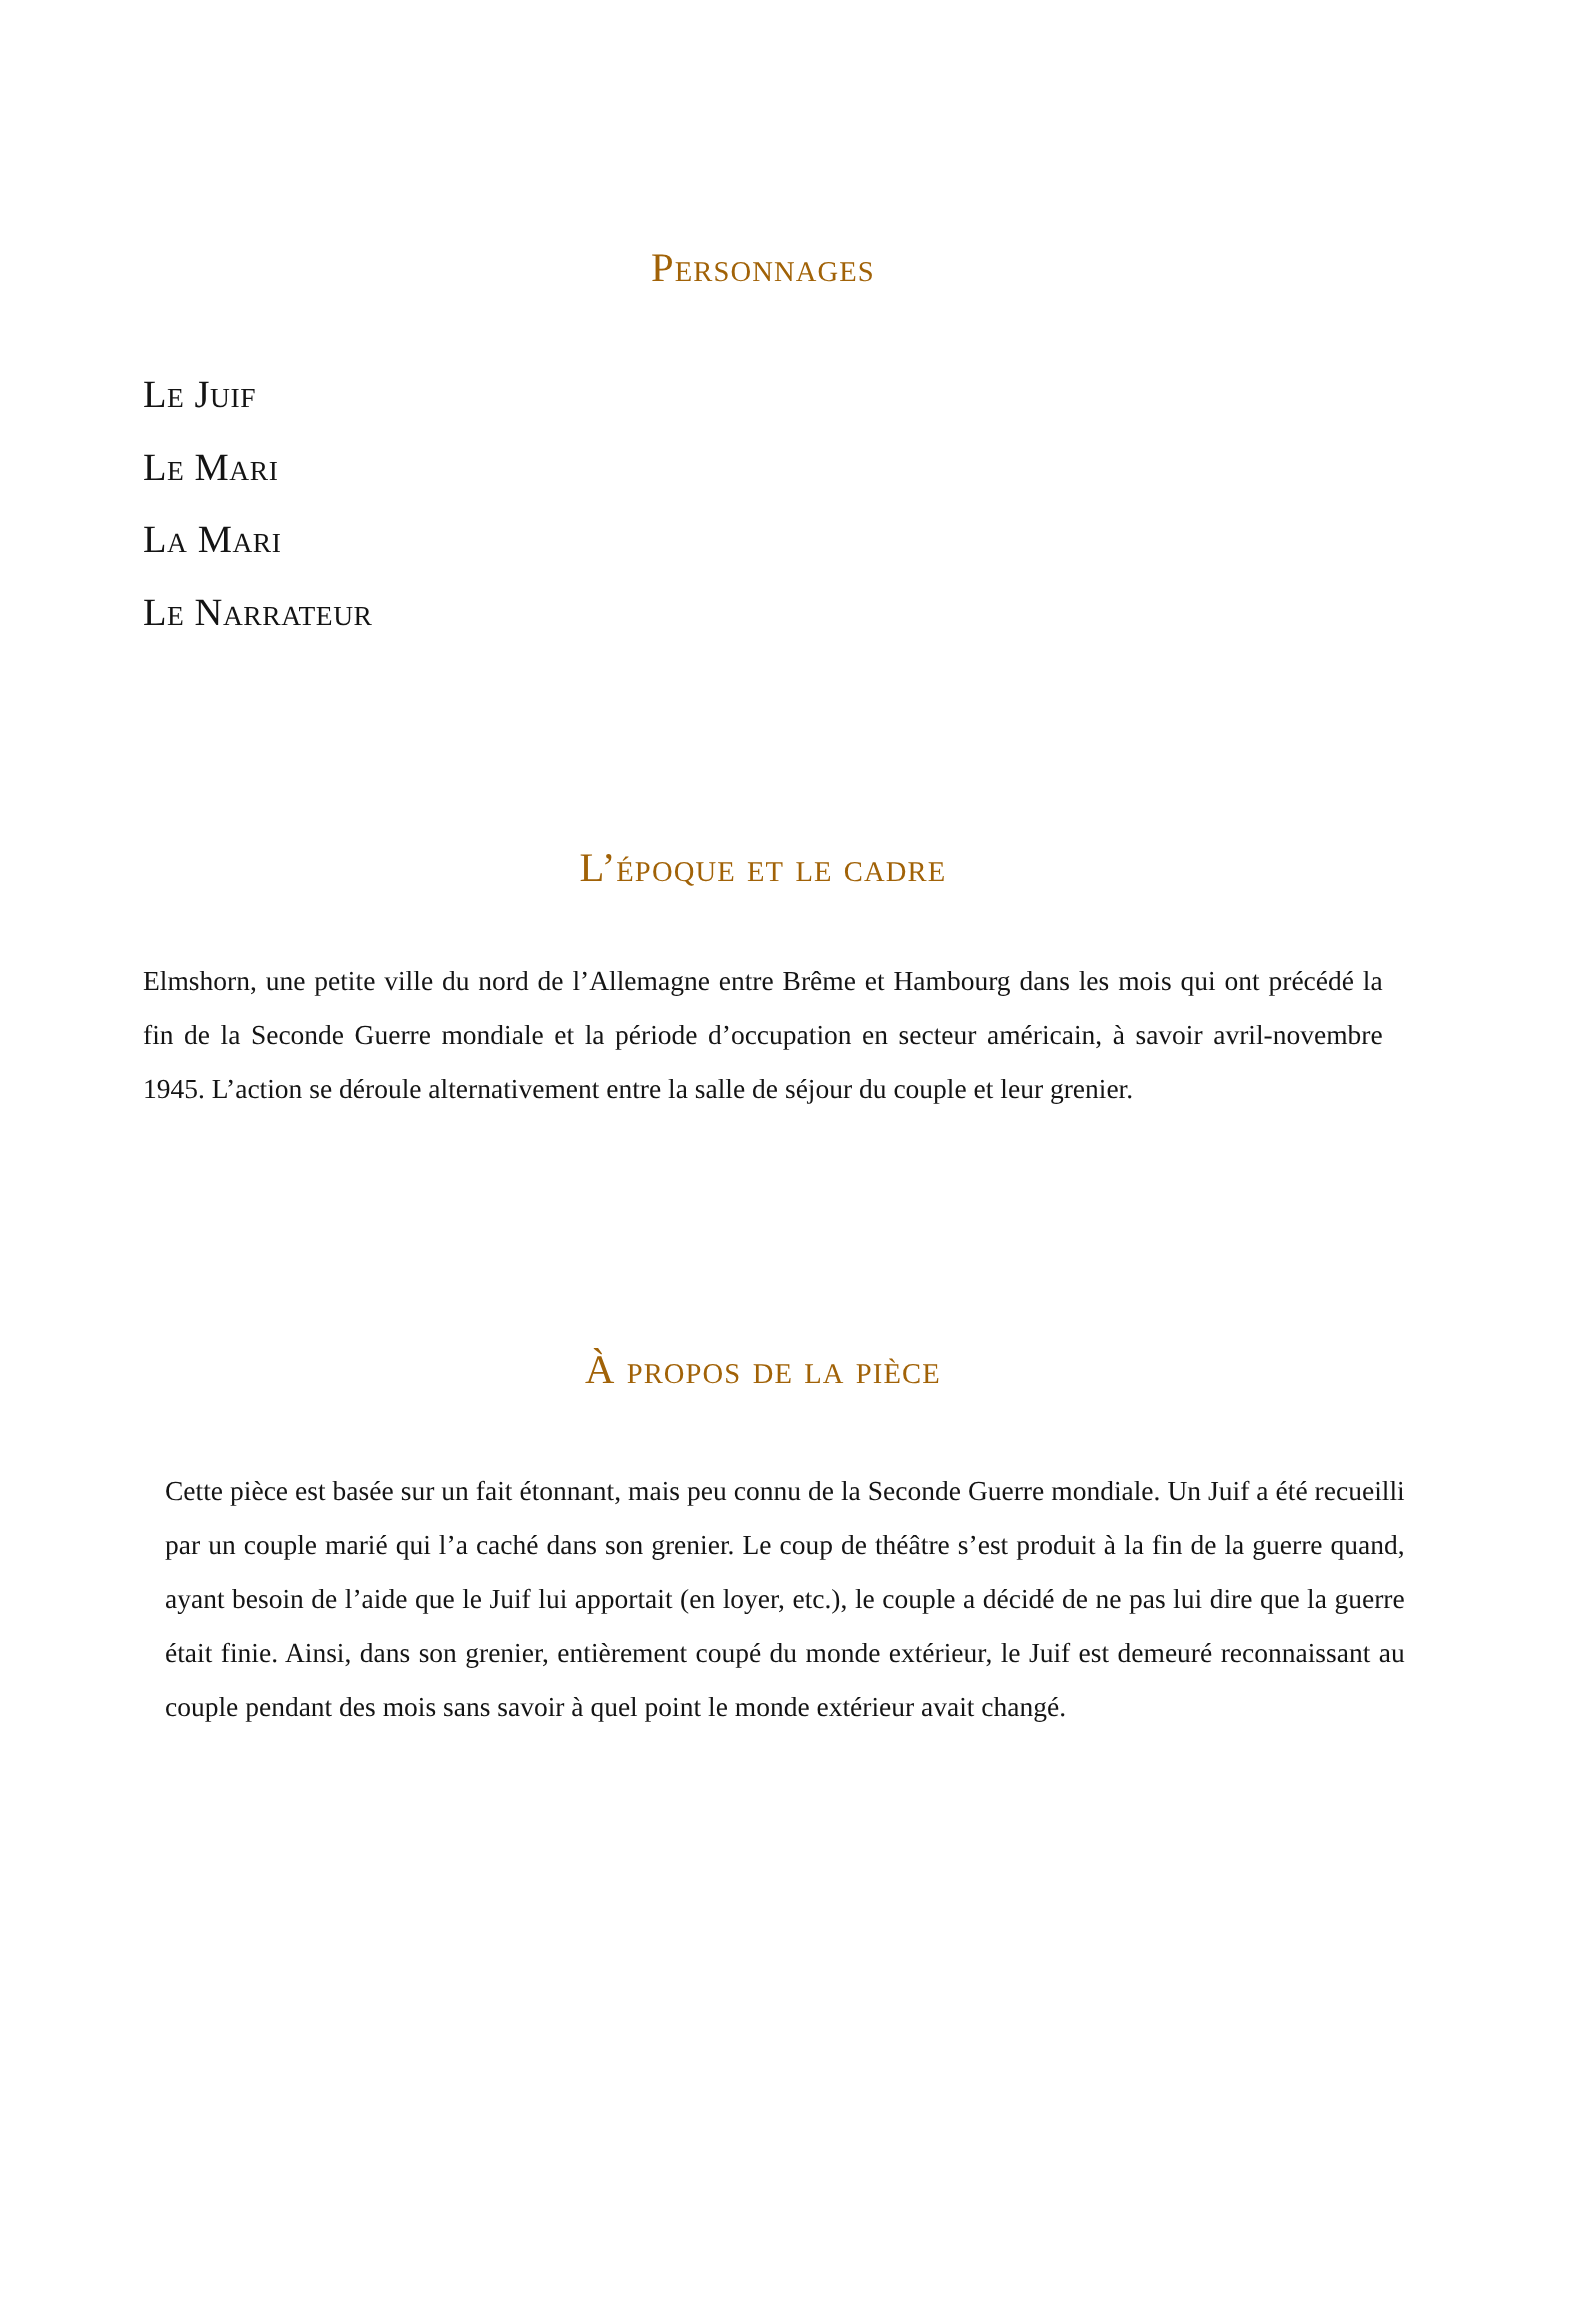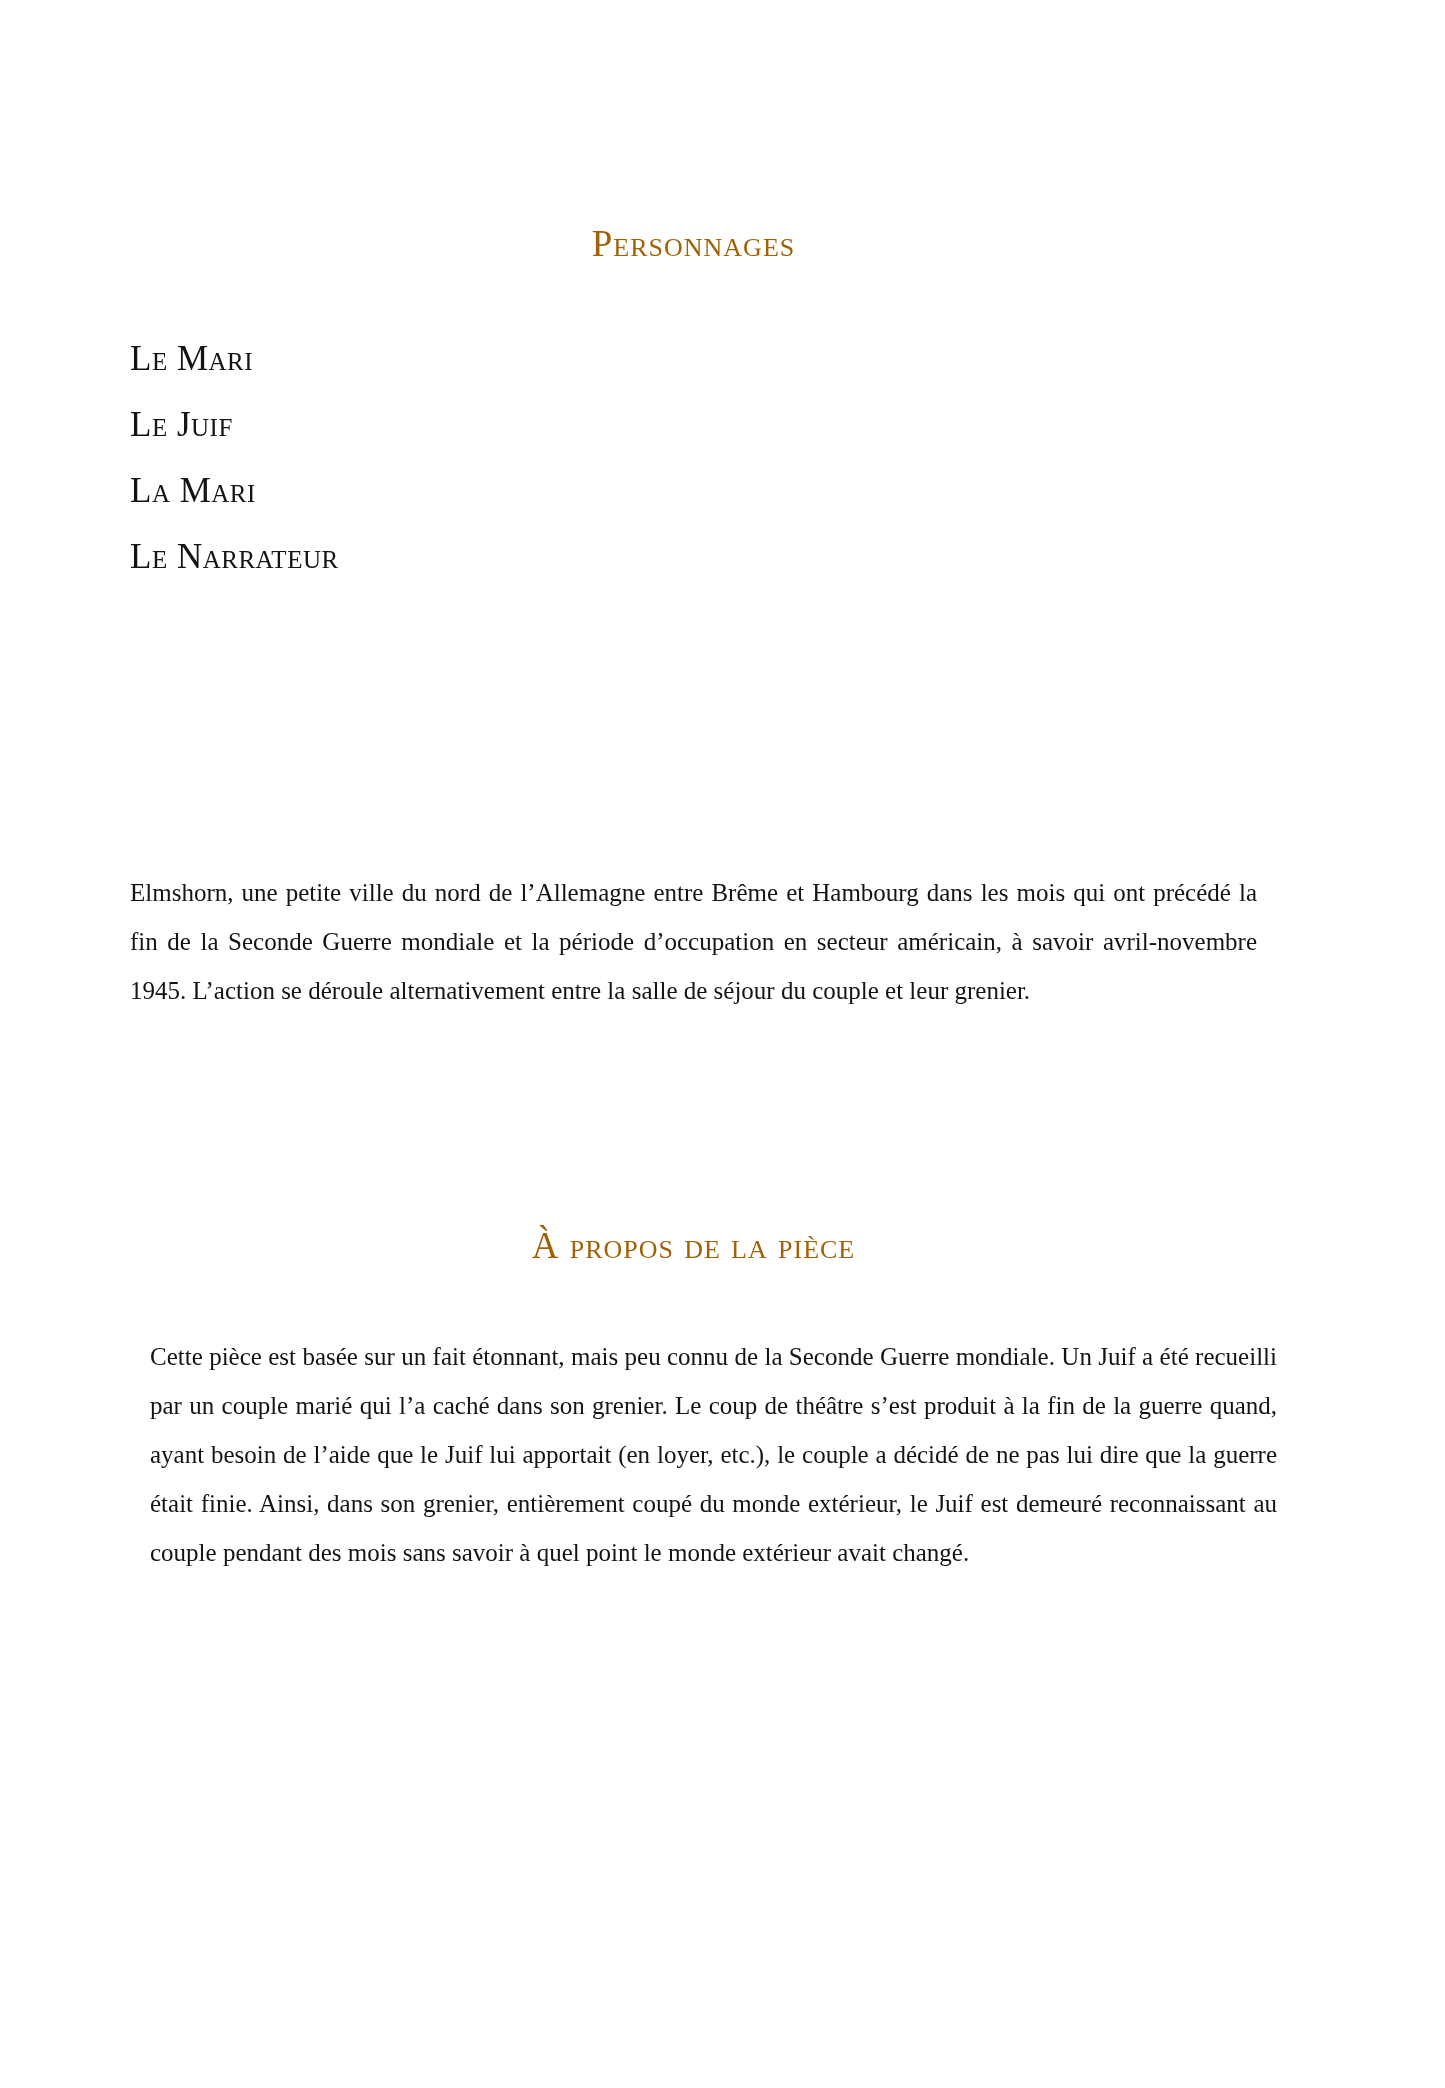--- a/index.html
+++ b/index.html
@@ -63,26 +63,27 @@
   .para-propos { top: 1332px; margin-left: 20px; }
 </style>
 </head>
 <body>
 
 <div class="page">
 
   <h2 class="heading h-personnages">Personnages</h2>
 
   <ul class="cast">
+    <li class="cast-item">Le Juif</li>
     <li class="cast-item">Le Mari</li>
-    <li class="cast-item">Le Juif</li>
     <li class="cast-item">La Mari</li>
     <li class="cast-item">Le Narrateur</li>
   </ul>
 
+  <h2 class="heading h-epoque">L’époque et le cadre</h2>
 
   <p class="body-para para-epoque">Elmshorn, une petite ville du nord de l’Allemagne entre Brême et Hambourg dans les mois qui ont précédé la fin de la Seconde Guerre mondiale et la période d’occupation en secteur américain, à savoir avril-novembre 1945. L’action se déroule alternativement entre la salle de séjour du couple et leur grenier.</p>
 
   <h2 class="heading h-propos">À propos de la pièce</h2>
 
   <p class="body-para para-propos">Cette pièce est basée sur un fait étonnant, mais peu connu de la Seconde Guerre mondiale. Un Juif a été recueilli par un couple marié qui l’a caché dans son grenier. Le coup de théâtre s’est produit à la fin de la guerre quand, ayant besoin de l’aide que le Juif lui apportait (en loyer, etc.), le couple a décidé de ne pas lui dire que la guerre était finie. Ainsi, dans son grenier, entièrement coupé du monde extérieur, le Juif est demeuré reconnaissant au couple pendant des mois sans savoir à quel point le monde extérieur avait changé.</p>
 
 </div>
 
 </body></html>

